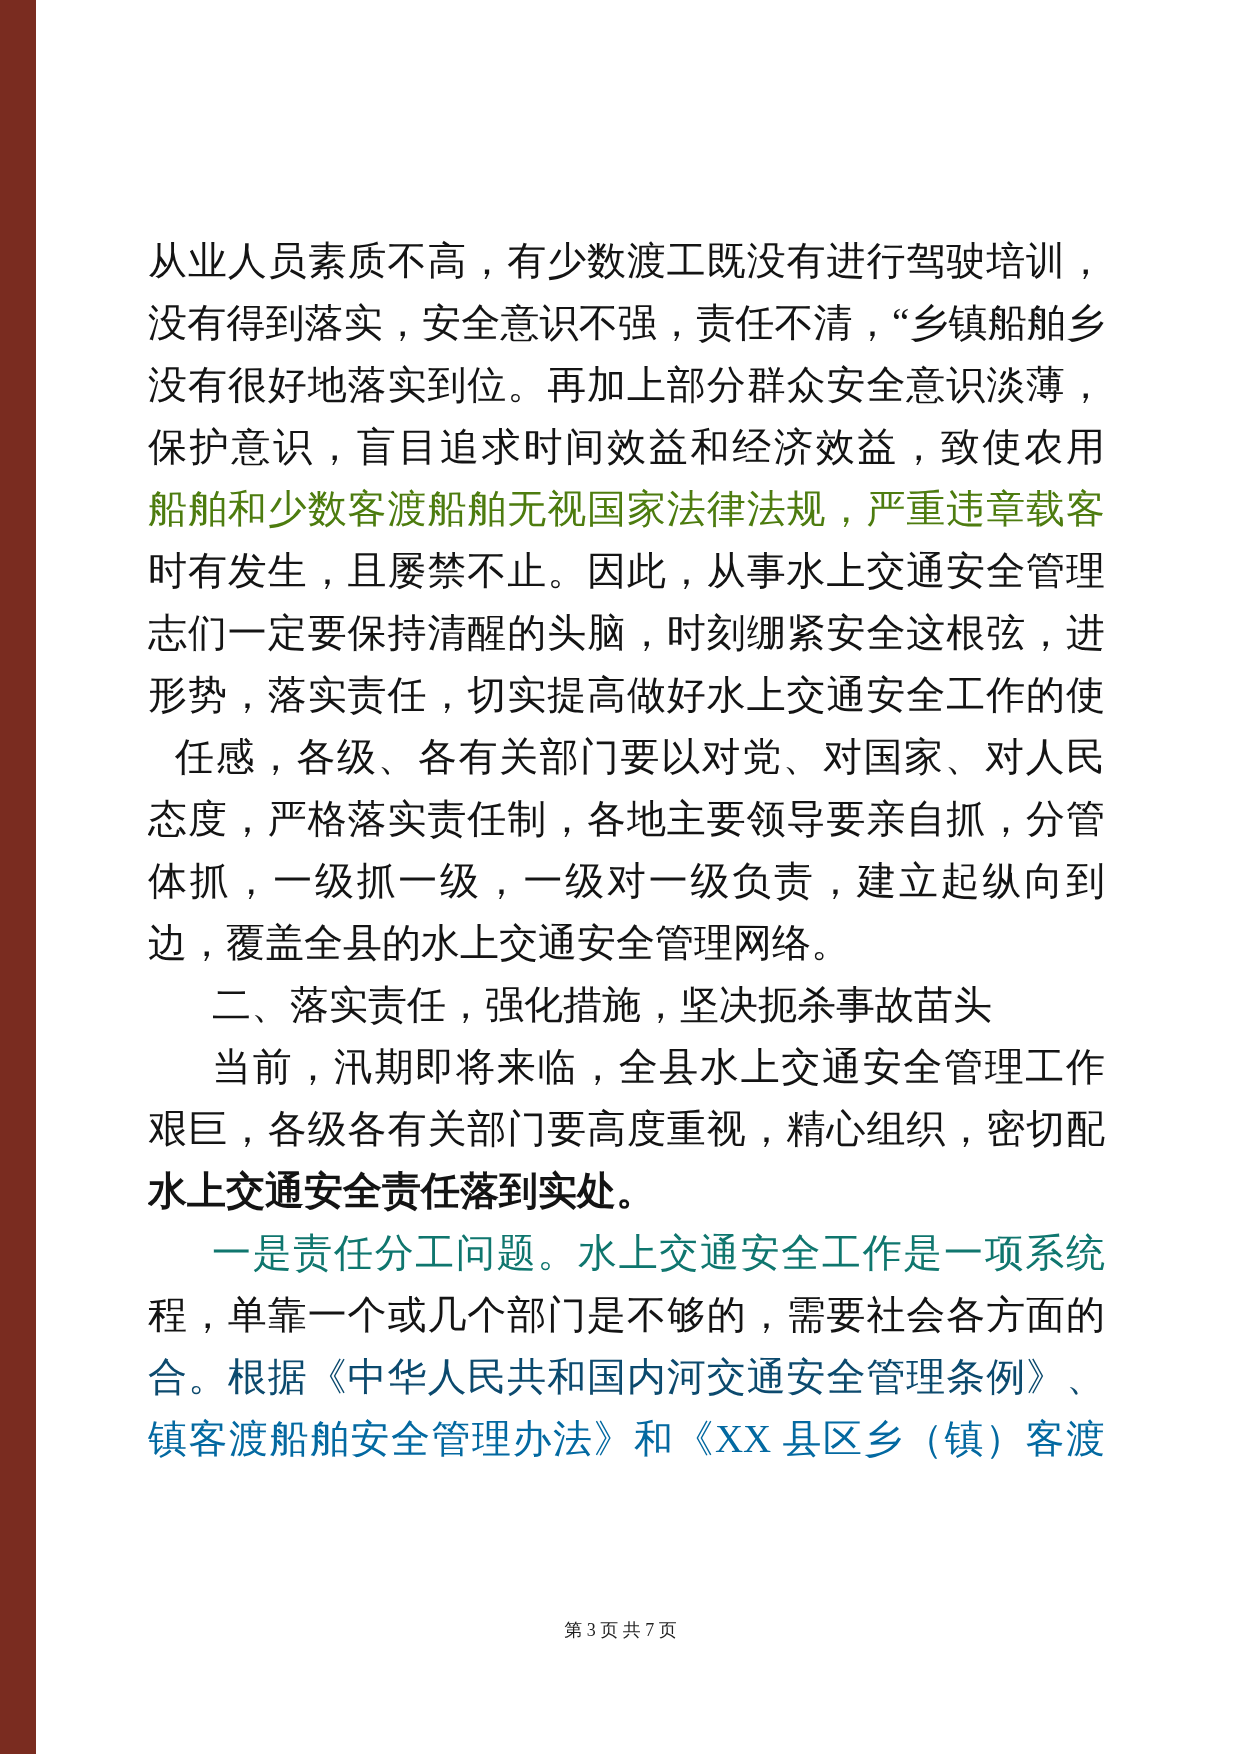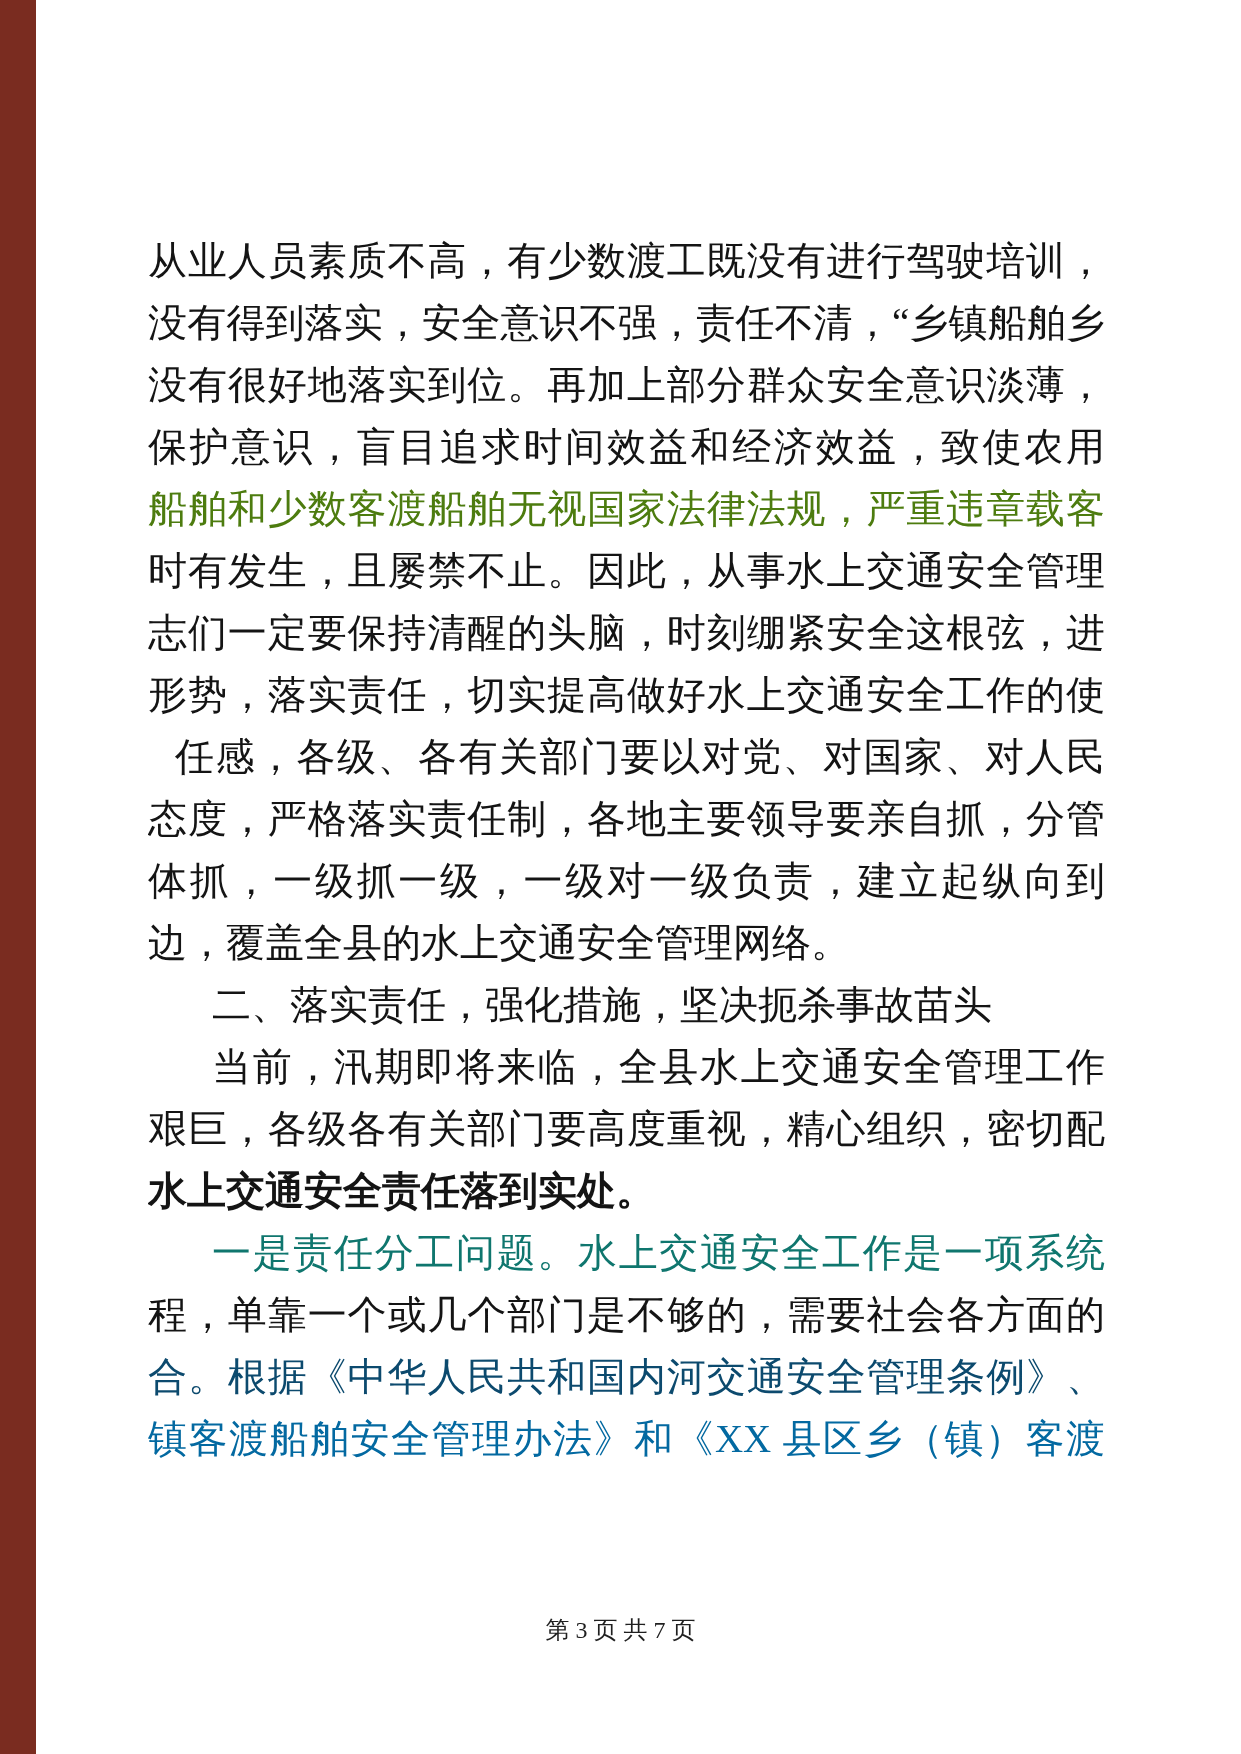--- a/index.html
+++ b/index.html
@@ -43,21 +43,21 @@
   }
   .line.indent {
     text-indent: 64px;
   }
   .footer {
     position: absolute;
     top: 1612px;
     left: 0;
     width: 1241px;
     text-align: center;
-    font-size: 24px;
+    font-size: 18px;
     line-height: 36px;
     color: #1f1f1f;
   }
 </style>
 </head>
 <body>
 
 <div class="left-bar" style="background: rgb(122, 44, 32);"></div>
 
 <div class="content">

